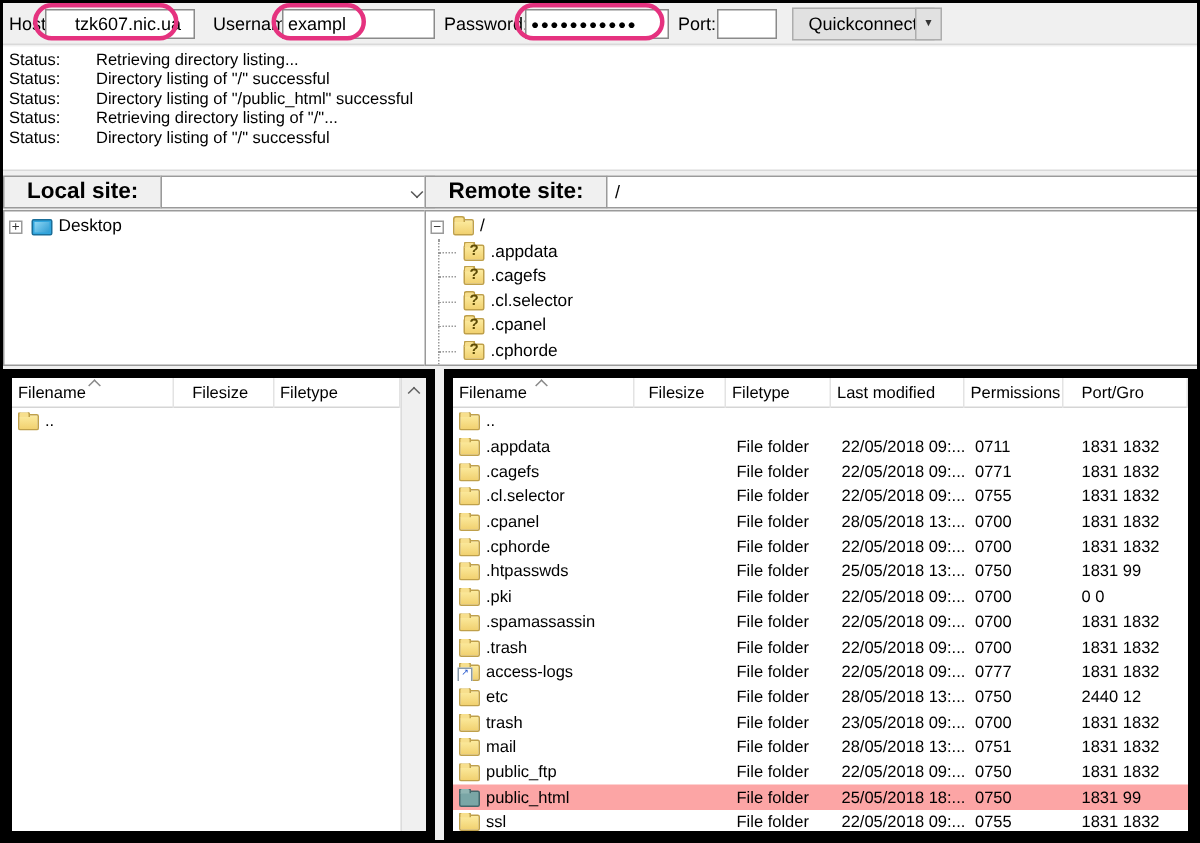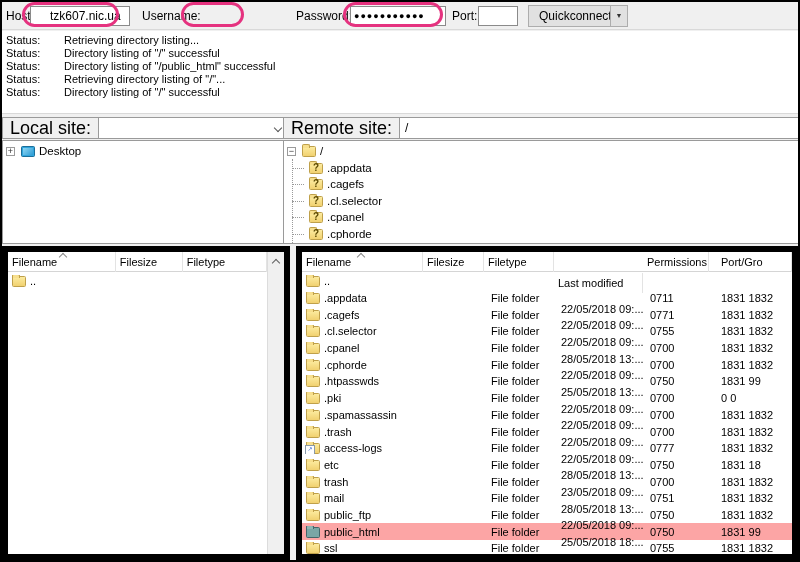--- a/index.html
+++ b/index.html
@@ -36,22 +36,22 @@
                border-bottom:1px solid #d9d9d9; padding-top:3px; overflow:hidden; }
   .sline { height:13px; line-height:13px; font-size:11px; white-space:nowrap; }
   .s-label { display:inline-block; width:62px; padding-left:4px; color:#000; }
   .s-msg { color:#000; }
 
   
   .treepane { position:absolute; top:115px; height:127px; }
   #local-pane  { left:0;   width:288px; }
   #remote-pane { left:281px; width:539px; }
   .sitebar { position:absolute; top:0; left:0; right:0; height:22px; display:flex; }
-  .sitelabel { height:22px; line-height:20px; padding:0 7px; border:1px solid #9a9a9a;
-               background:#f0f0f0; font-size:18px; color:#000; white-space:nowrap; }
+  .sitelabel { height:22px; line-height:20px; padding:0 15px; border:1px solid #9a9a9a;
+               background:#f0f0f0; font-size:15px; color:#000; white-space:nowrap;font-weight:bold; }
   .combo { flex:1; height:22px; border:1px solid #9a9a9a; margin-left:-1px; background:#fff;
            position:relative; font-size:12px; line-height:20px; padding:0 5px; color:#000; }
   .chev { position:absolute; right:8px; top:7px; width:6px; height:6px;
           border-right:1px solid #555; border-bottom:1px solid #555; transform:rotate(45deg); }
   .treebox { position:absolute; top:23px; left:0; right:0; bottom:0; background:#fff;
              border:1px solid #9a9a9a; overflow:hidden; padding-top:2px; }
   .trow { display:flex; align-items:center; height:16.5px; font-size:11.5px; color:#000;
           white-space:nowrap; position:relative; }
   .trow.level-0 { padding-left:3px; }
   .trow.level-1 { padding-left:24px; }
@@ -81,35 +81,35 @@
   
   .listpane { position:absolute; top:244px; bottom:0; background:#fff; border:6px solid #000000;
               overflow:hidden; }
   #local-list  { left:0; width:288px; }
   #remote-list { left:294px; width:502px; }
   .lheader { position:absolute; top:0; left:0; right:0; height:20px; background:#fff;
              border-bottom:1px solid #d5d5d5; display:flex; }
   #local-list .lheader { right:17px; }
   .hcell { height:20px; line-height:20px; font-size:11px; color:#000; border-right:1px solid #e3e3e3;
            padding-left:4px; white-space:nowrap; overflow:hidden; }
-  .hcell.c-size { text-align:left; padding-right:8px; }
+  .hcell.c-size { text-align:center; padding-right:8px; }
   .sort-ind { position:absolute; top:2px; width:6px; height:6px; border-left:1px solid #888;
               border-top:1px solid #888; transform:rotate(45deg); }
   #local-list .sort-ind { left:52px; } #remote-list .sort-ind { left:56px; }
   .lrows { position:absolute; top:21px; left:0; right:0; bottom:0; overflow:hidden; }
   #local-list .lrows { right:17px; }
   .frow { display:flex; align-items:center; height:16.7px; font-size:11px; color:#000;
           white-space:nowrap; }
   .frow.selected { background:#fca5a5;align-items:center; }
   .frow.selected .ficon { background:#7aa6a6; border-color:#44666a; }
   .frow.selected .ficon::before { background:#8fb5b3; border-color:#44666a; }
   .cell { overflow:hidden; white-space:nowrap; }
   .c-namecell { display:flex; align-items:center; padding-left:3px; }
   #remote-list .c-name { width:121px; } #remote-list .c-size { width:61px; }
-  #remote-list .c-type { width:70px; }  #remote-list .c-mod  { width:89px;margin-top:21px; }
+  #remote-list .c-type { width:70px; }  #remote-list .c-mod  { width:89px; }
   #remote-list .c-perm { width:66px; }  #remote-list .c-owner{ flex:1; padding-left:12px; }
   #local-list .c-name { width:110px; } #local-list .c-size { width:68px; }
   #local-list .c-type { width:86px; }
   .cell.c-size { text-align:right; padding-right:5px; }
   .cell.c-type, .cell.c-mod, .cell.c-perm { padding-left:7px; }
 
   
   .scrollbar { position:absolute; top:0; right:0; bottom:0; width:17px; background:#f0f0f0;
                border-left:1px solid #dcdcdc; }
   .scroll-up { position:absolute; top:0; left:0; right:0; height:17px; background:#f0f0f0;
@@ -120,20 +120,21 @@
 </head>
 <body>
 
 <div id="screen">
   <div id="inner">
 
     <div class="toolbar">
       <span class="tlabel" id="lbl-host">Host:</span>
       <input class="tinput" id="host-input" value="tzk607.nic.ua" style="">
       <span class="tlabel" id="lbl-user">Username:</span>
+      <input class="tinput" id="username-input" value="exampl" style="">
       <span class="tlabel" id="lbl-pass">Password:</span>
       <input class="tinput" id="password-input" value="●●●●●●●●●●●" style="">
       <span class="tlabel" id="lbl-port">Port:</span>
       <input class="tinput" id="port-input" value="" style="">
       <button class="qc-btn">Quickconnect</button>
       <button class="qc-arrow">▼</button>
       <div class="annotation" id="ann-host"></div>
       <div class="annotation" id="ann-user"></div>
       <div class="annotation" id="ann-pass"></div>
     </div>
@@ -402,21 +403,21 @@
 
           <div class="frow">
             <span class="cell c-name c-namecell">
               <span class="ficon icon-folder"></span>
               <span>etc</span>
             </span>
             <span class="cell c-size"></span>
             <span class="cell c-type">File folder</span>
             <span class="cell c-mod">28/05/2018 13:...</span>
             <span class="cell c-perm">0750</span>
-            <span class="cell c-owner">1831 18</span>
+            <span class="cell c-owner">2440 12</span>
           </div>
 
           <div class="frow">
             <span class="cell c-name c-namecell">
               <span class="ficon icon-folder"></span>
               <span>trash</span>
             </span>
             <span class="cell c-size"></span>
             <span class="cell c-type">File folder</span>
             <span class="cell c-mod">23/05/2018 09:...</span>

